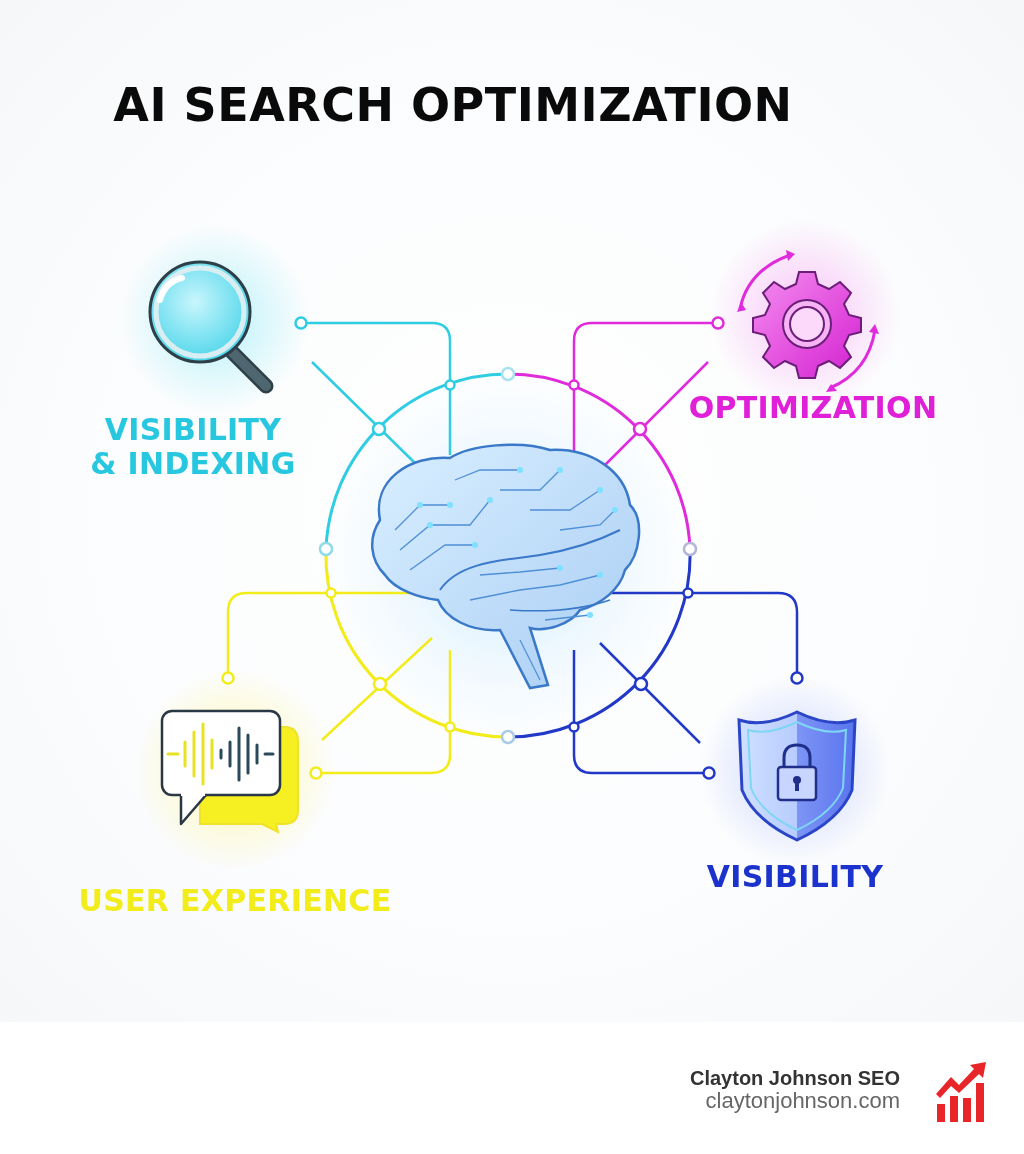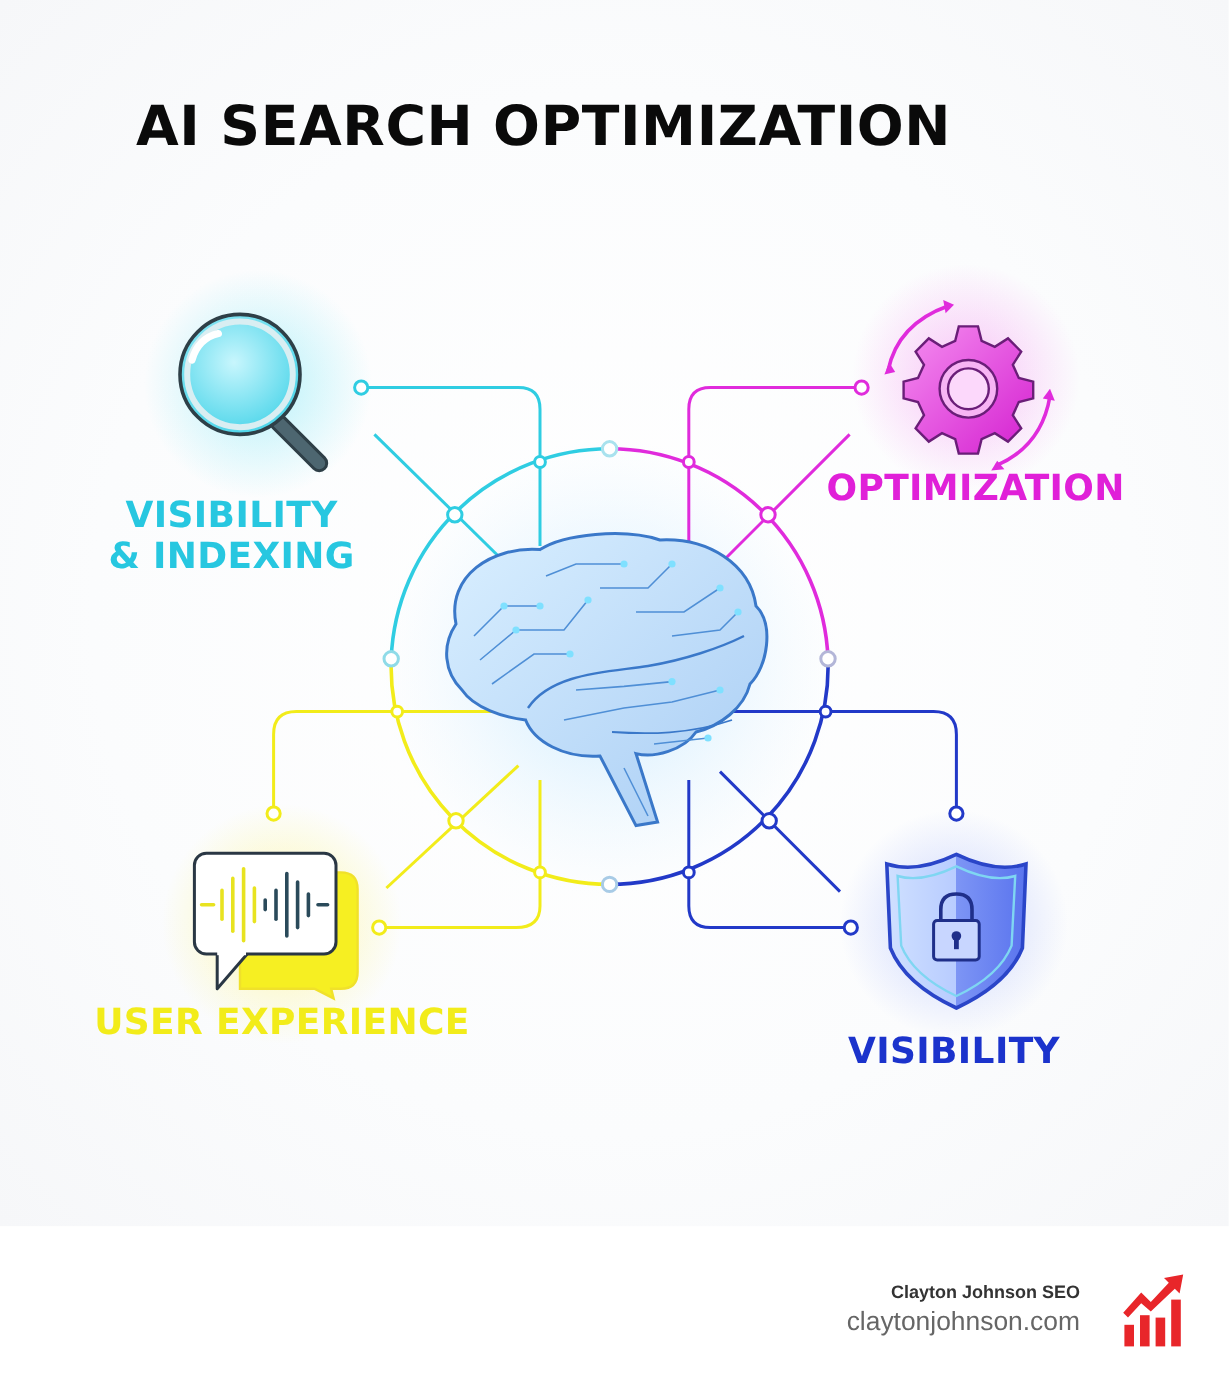--- a/index.html
+++ b/index.html
@@ -22,26 +22,26 @@
   }
   .title span { display: block; }
   .diagram-svg { position: absolute; left: 0; top: 0; }
   .label {
     position: absolute; font-family: "DejaVu Sans", sans-serif; font-weight: 700;
     font-size: 30px; line-height: 34px; text-align: center; letter-spacing: 0.3px;
   }
   .label span { display: block; }
   .lbl-vis { left: 88px; top: 413px; width: 210px; color: #27c7e0; }
   .lbl-opt { left: 682px; top: 391px; width: 262px; color: #e020d8; }
-  .lbl-ux  { left: 70px;  top: 836px; width: 330px; color: #f2ec1a; }
+  .lbl-ux  { left: 70px;  top: 884px; width: 330px; color: #f2ec1a; }
   .lbl-trust { left: 690px; top: 860px; width: 210px; color: #1b33cc; }
   .brand {
     position: absolute; right: 124px; top: 1066px; text-align: right;
   }
-  .brand-name { font-family: "Liberation Sans", sans-serif; font-weight: 700; font-size: 15px; color: #333333; line-height: 24px; }
+  .brand-name { font-family: "Liberation Sans", sans-serif; font-weight: 700; font-size: 20px; color: #333333; line-height: 24px; }
   .brand-url { font-family: "Liberation Sans", sans-serif; font-size: 22px; color: #666666; line-height: 22px; }
   .brand-logo { position: absolute; left: 934px; top: 1060px; }
 </style>
 </head>
 <body>
 
 <div class="canvas"></div>
 <div class="footer"></div>
 
 <div class="title">

